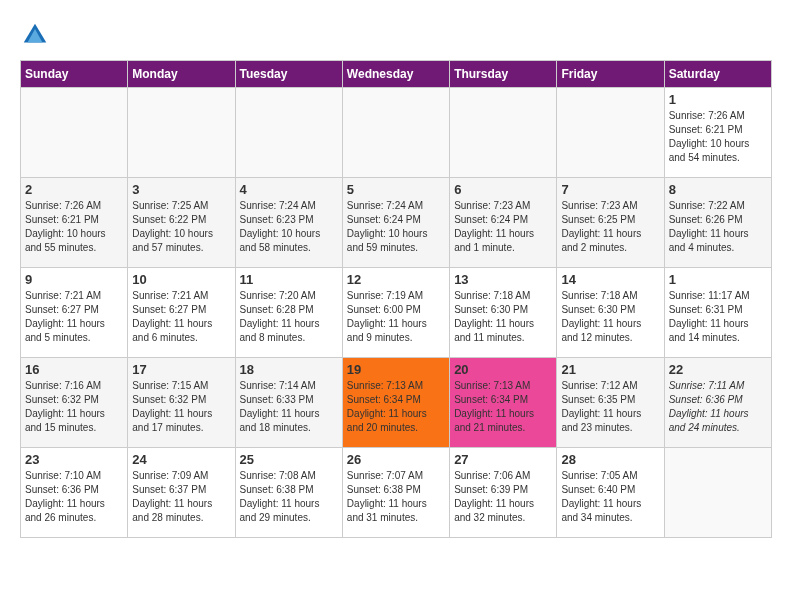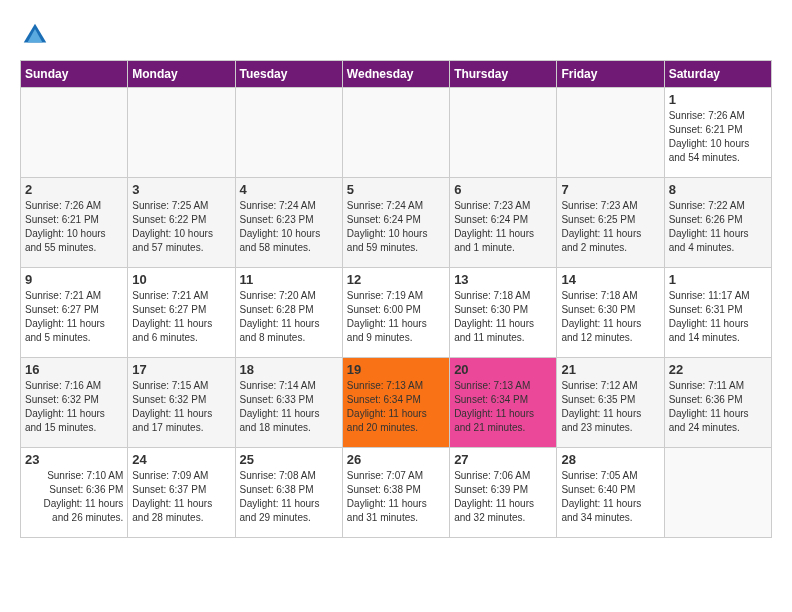--- a/index.html
+++ b/index.html
@@ -278,30 +278,30 @@
         </td>
         <td style="background: rgb(245, 245, 245); margin-left: 29px;">
           <span class="day-num">21</span>
           <div class="day-info" style="white-space: pre-line;">Sunrise: 7:12 AM
 Sunset: 6:35 PM
 Daylight: 11 hours
 and 23 minutes.</div>
         </td>
         <td style="background: rgb(245, 245, 245);">
           <span class="day-num">22</span>
-          <div class="day-info" style="white-space: pre-line;">Sunrise: 7:11 AM
+          <div class="day-info" style="white-space: pre-line; font-style: italic;">Sunrise: 7:11 AM
 Sunset: 6:36 PM
 Daylight: 11 hours
 and 24 minutes.</div>
         </td>
       </tr>
       <tr>
         <td>
           <span class="day-num">23</span>
-          <div class="day-info" style="white-space: pre-line; text-align: right;">Sunrise: 7:10 AM
+          <div class="day-info" style="white-space: pre-line;">Sunrise: 7:10 AM
 Sunset: 6:36 PM
 Daylight: 11 hours
 and 26 minutes.</div>
         </td>
         <td>
           <span class="day-num">24</span>
           <div class="day-info" style="white-space: pre-line;">Sunrise: 7:09 AM
 Sunset: 6:37 PM
 Daylight: 11 hours
 and 28 minutes.</div>

